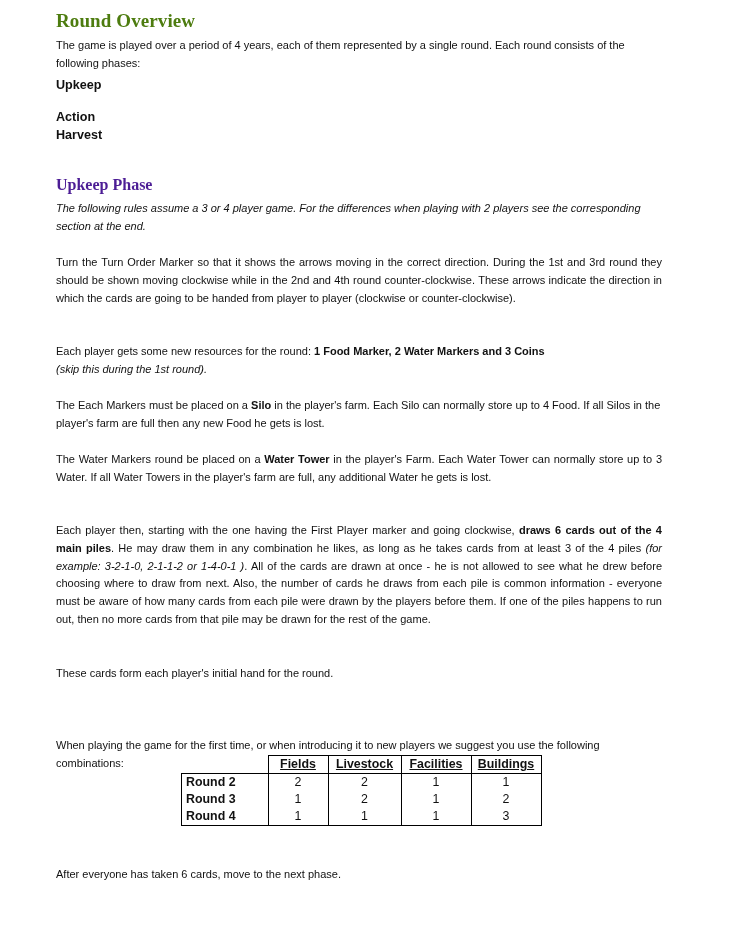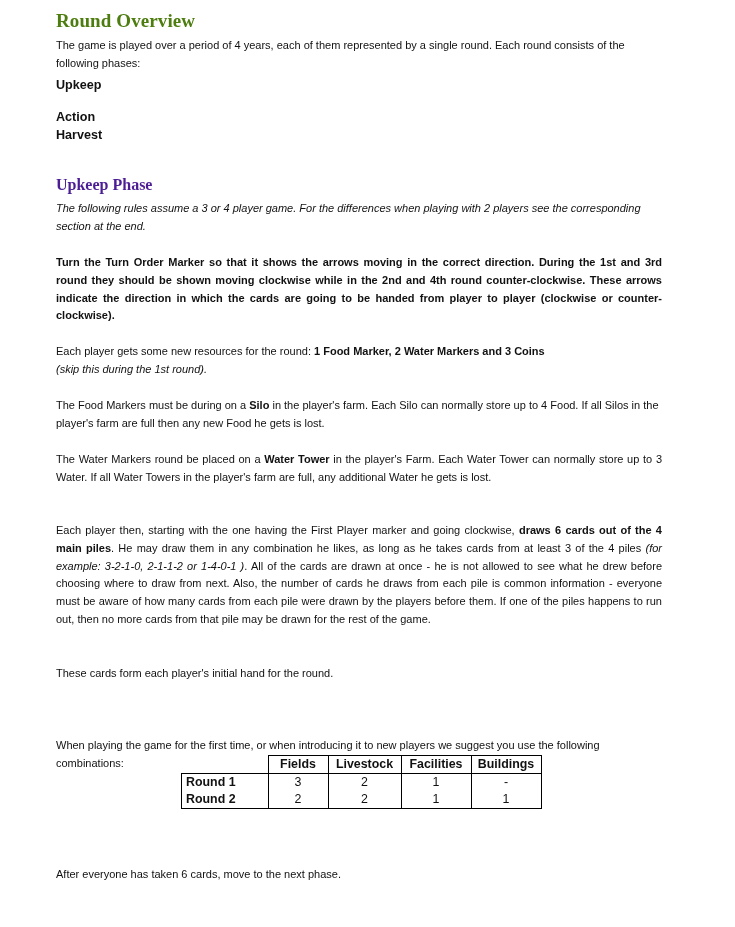--- a/index.html
+++ b/index.html
@@ -27,21 +27,21 @@
     .b { font-weight: bold; }
     .i { font-style: italic; }
     .phase { position: absolute; left: 0; font-size: 12.6px; font-weight: bold; }
     table.combo {
       position: absolute; left: 125px; top: 755px;
       border-collapse: collapse; font-size: 12.4px;
     }
     table.combo td, table.combo th {
       border: 1px solid #000; padding: 0 4px; height: 17px; line-height: 17px;
     }
-    table.combo th { font-weight: bold; text-align: center; }
+    table.combo th { font-weight: bold; text-align: center; text-decoration: underline; }
     table.combo td.rl { font-weight: bold; text-align: left; }
     table.combo td.v { text-align: center; }
     table.combo th.blank { border-top: none; border-left: none; }
     table.combo tbody tr td { border-top: none; border-bottom: none; }
     table.combo tbody tr:last-child td { border-bottom: 1px solid #000; }
     table.combo thead tr th { border-bottom: 1px solid #000; }
   </style>
 </head>
 <body>
 
@@ -50,25 +50,25 @@
   <div class="h1">Round Overview</div>
   <p class="p" style="top:37px;">The game is played over a period of 4 years, each of them represented by a single round. Each round consists of the following phases:</p>
 
   <div class="phase" style="top:78px;">Upkeep</div>
   <div class="phase" style="top:110px;">Action</div>
   <div class="phase" style="top:128px;">Harvest</div>
 
   <div class="h2">Upkeep Phase</div>
   <p class="p i" style="top:200px;">The following rules assume a 3 or 4 player game. For the differences when playing with 2 players see the corresponding section at the end.</p>
 
-  <p class="p j" style="top:254px;font-weight:bold;">Turn the Turn Order Marker so that it shows the arrows moving in the correct direction. During the 1st and 3rd round they should be shown moving clockwise while in the 2nd and 4th round counter-clockwise. These arrows indicate the direction in which the cards are going to be handed from player to player (clockwise or counter-clockwise).</p>
+  <p class="p j" style="top:254px;">Turn the Turn Order Marker so that it shows the arrows moving in the correct direction. During the 1st and 3rd round they should be shown moving clockwise while in the 2nd and 4th round counter-clockwise. These arrows indicate the direction in which the cards are going to be handed from player to player (clockwise or counter-clockwise).</p>
 
   <p class="p" style="top:343px;"><span>Each player gets some new resources for the round: </span><span class="b">1 Food Marker, 2 Water Markers and 3 Coins</span><br><span class="i">(skip this during the 1st round).</span></p>
 
-  <p class="p" style="top:397px;"><span>The Food Markers must be during on a </span><span class="b">Silo</span><span> in the player's farm. Each Silo can normally store up to 4 Food. If all Silos in the player's farm are full then any new Food he gets is lost.</span></p>
+  <p class="p" style="top:397px;"><span>The Each Markers must be placed on a </span><span class="b">Silo</span><span> in the player's farm. Each Silo can normally store up to 4 Food. If all Silos in the player's farm are full then any new Food he gets is lost.</span></p>
 
   <p class="p j" style="top:451px;"><span>The Water Markers round be placed on a </span><span class="b">Water Tower</span><span> in the player's Farm. Each Water Tower can normally store up to 3 Water. If all Water Towers in the player's farm are full, any additional Water he gets is lost.</span></p>
 
   <p class="p j" style="top:522px;"><span>Each player then, starting with the one having the First Player marker and going clockwise, </span><span class="b">draws 6 cards out of the 4 main piles</span><span>. He may draw them in any combination he likes, as long as he takes cards from at least 3 of the 4 piles </span><span class="i">(for example: 3-2-1-0,  2-1-1-2  or  1-4-0-1 )</span><span>. All of the cards are drawn at once - he is not allowed to see what he drew before choosing where to draw from next. Also, the number of cards he draws from each pile is common information - everyone must be aware of how many cards from each pile were drawn by the players before them. If one of the piles happens to run out, then no more cards from that pile may be drawn for the rest of the game.</span></p>
 
   <p class="p" style="top:665px;">These cards form each player's initial hand for the round.</p>
 
   <p class="p" style="top:701px;margin-top:36px;">When playing the game for the first time, or when introducing it to new players we suggest you use the following combinations:</p>
 
   <table class="combo">
@@ -76,31 +76,38 @@
       <tr>
         <th class="blank" style="width:78px;"></th>
         <th style="width:51px;">Fields</th>
         <th style="width:64px;">Livestock</th>
         <th style="width:61px;">Facilities</th>
         <th style="width:61px;">Buildings</th>
       </tr>
     </thead>
     <tbody>
       <tr>
-        <td class="rl">Round 1</td>
-        <td class="v">3</td>
-        <td class="v">2</td>
-        <td class="v">1</td>
-        <td class="v">-</td>
-      </tr>
-      <tr>
         <td class="rl">Round 2</td>
         <td class="v">2</td>
         <td class="v">2</td>
         <td class="v">1</td>
         <td class="v">1</td>
+      </tr>
+      <tr>
+        <td class="rl">Round 3</td>
+        <td class="v">1</td>
+        <td class="v">2</td>
+        <td class="v">1</td>
+        <td class="v">2</td>
+      </tr>
+      <tr>
+        <td class="rl">Round 4</td>
+        <td class="v">1</td>
+        <td class="v">1</td>
+        <td class="v">1</td>
+        <td class="v">3</td>
       </tr>
     </tbody>
   </table>
 
   <p class="p" style="top:866px;">After everyone has taken 6 cards, move to the next phase.</p>
 
 </div>
 
 </body></html>

